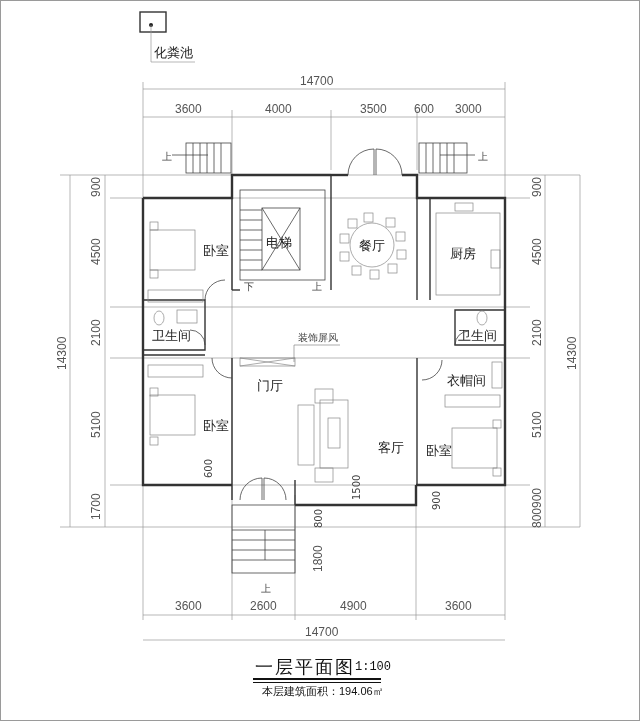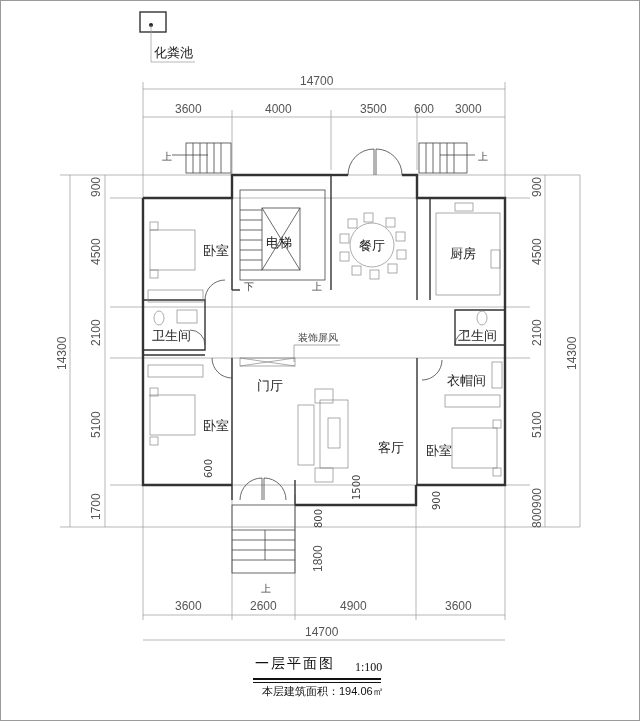--- a/index.html
+++ b/index.html
@@ -2,22 +2,22 @@
 <html><head>
 <meta charset="utf-8">
 <style>
   html,body{margin:0;padding:0;background:#ffffff;}
   body{width:640px;height:721px;position:relative;overflow:hidden;font-family:"DejaVu Sans","Liberation Sans",sans-serif;}
   #frame{position:absolute;left:0;top:0;width:638px;height:719px;border:1px solid #9a9a9a;}
   svg{position:absolute;left:0;top:0;}
   .dim{font-family:"Liberation Sans","DejaVu Sans",sans-serif;font-size:12px;fill:#555;}
   .room{font-family:"DejaVu Sans",sans-serif;font-size:13px;fill:#222;}
   .small{font-family:"DejaVu Sans",sans-serif;font-size:10px;fill:#444;}
-  .title{position:absolute;left:255px;top:655px;font-family:"DejaVu Sans",sans-serif;font-size:14px;color:#111;letter-spacing:2px;}
-  .scale{position:absolute;left:355px;top:660px;font-family:Liberation Serif, serif;font-size:12px;color:#111;}
+  .title{position:absolute;left:255px;top:655px;font-family:"DejaVu Sans",sans-serif;font-size:18px;color:#111;letter-spacing:2px;}
+  .scale{position:absolute;left:355px;top:660px;font-family:Liberation Mono, monospace;font-size:12px;color:#111;}
   .underline1{position:absolute;left:253px;top:678px;width:128px;height:0;border-top:2px solid #111;}
   .underline2{position:absolute;left:253px;top:682px;width:128px;height:0;border-top:1px solid #111;}
   .area{position:absolute;left:262px;top:684px;font-family:Liberation Sans, sans-serif;font-size:11px;color:#111;}
   .w{stroke:#333;stroke-width:1.4;fill:none;}
   .wt{stroke:#333;stroke-width:2.4;fill:none;}
   .g{stroke:#999;stroke-width:0.7;fill:none;}
   .d{stroke:#444;stroke-width:0.8;fill:none;}
   .f{stroke:#888;stroke-width:0.7;fill:none;}
 </style>
 </head>

